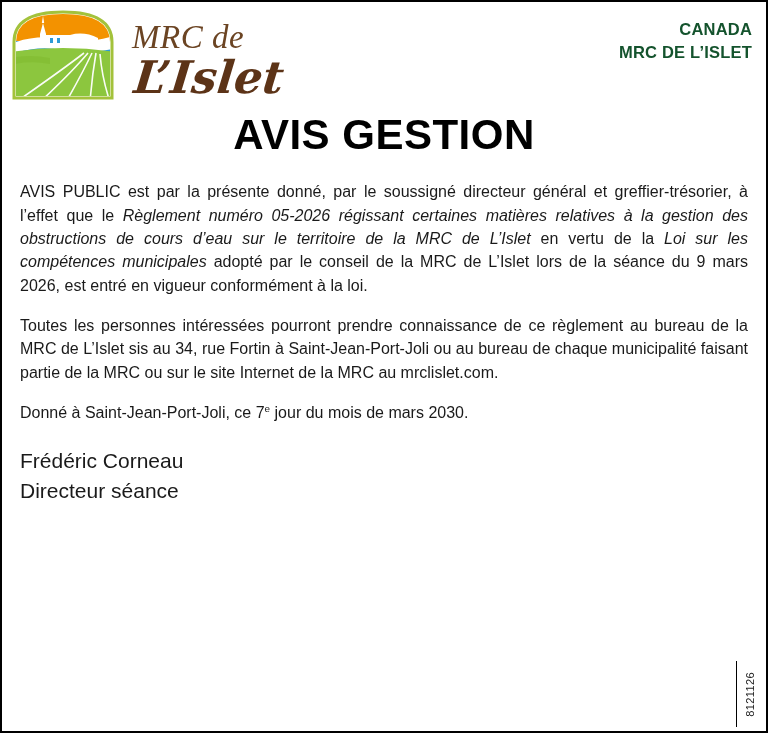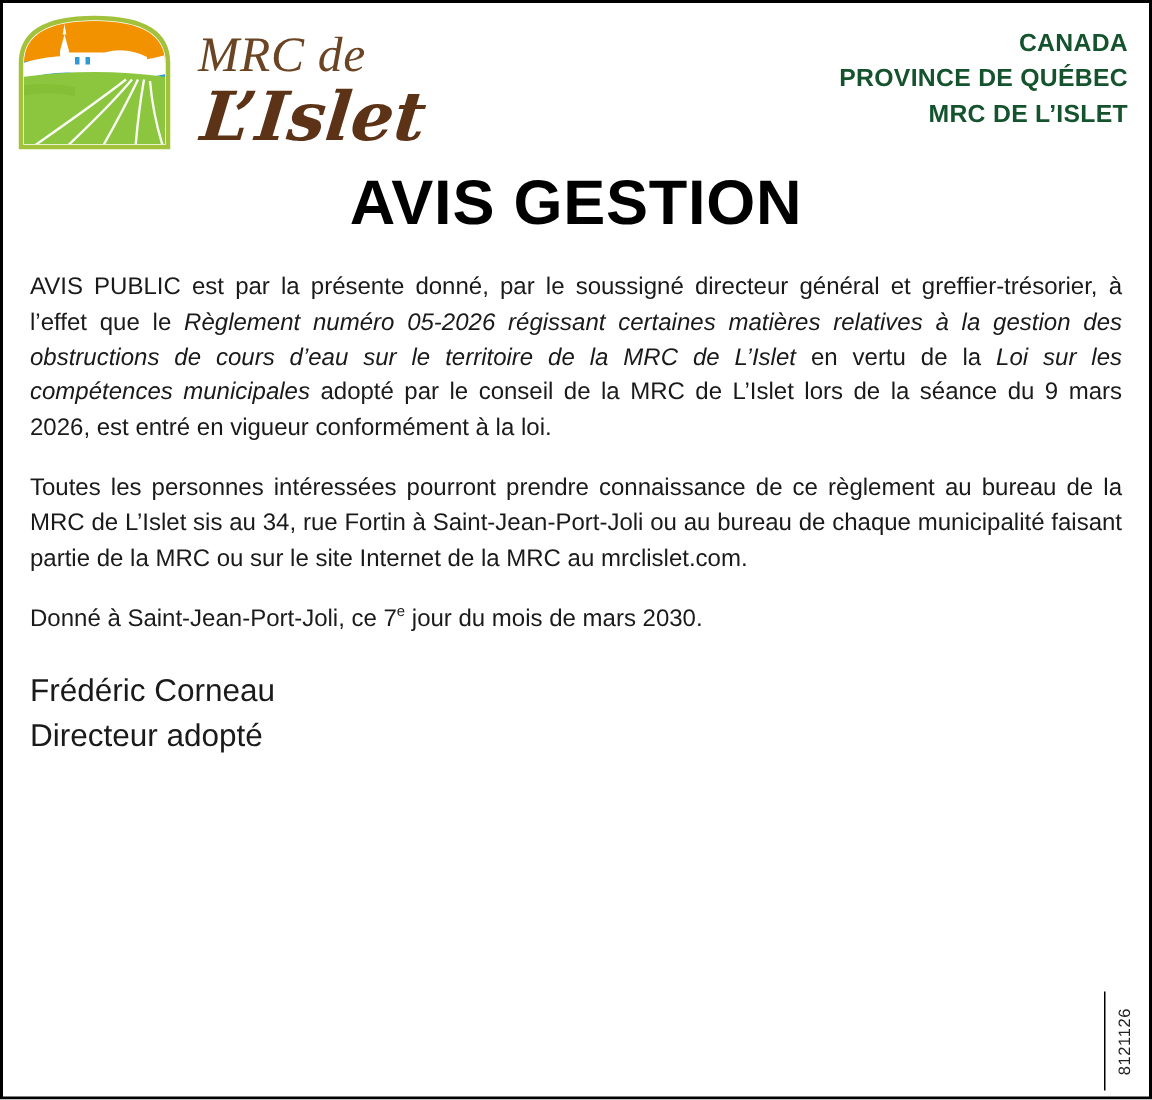--- a/index.html
+++ b/index.html
@@ -212,39 +212,38 @@
       </svg>
 
       <div class="brand-words">
         <span class="brand-line1">MRC de</span>
         <span class="brand-line2">L’Islet</span>
       </div>
     </div>
 
     <div class="jurisdiction">
       <span>CANADA</span>
-      <span>PROVINCE DE QUÉBEC</span>
       <span>MRC DE L’ISLET</span>
     </div>
   </div>
 
   <h1 class="doc-title">AVIS GESTION</h1>
 
 
   <div class="body-copy">
 
     <p class="para"><span>AVIS PUBLIC est par la présente donné, par le soussigné directeur général et greffier-trésorier, à l’effet que le </span><em>Règlement numéro 05-2026 régissant certaines matières relatives à la gestion des obstructions de cours d’eau sur le territoire de la MRC de L’Islet</em><span> en vertu de la </span><em>Loi sur les compétences municipales</em><span> adopté par le conseil de la MRC de L’Islet lors de la séance du 9 mars 2026, est entré en vigueur conformément à la loi.</span></p>
 
     <p class="para">Toutes les personnes intéressées pourront prendre connaissance de ce règlement au bureau de la MRC de L’Islet sis au 34, rue Fortin à Saint-Jean-Port-Joli ou au bureau de chaque municipalité faisant partie de la MRC ou sur le site Internet de la MRC au mrclislet.com.</p>
 
     <p class="para no-justify"><span>Donné à Saint-Jean-Port-Joli, ce 7</span><sup>e</sup><span> jour du mois de mars 2030.</span></p>
   </div>
 
   <div class="signature">
     <div>Frédéric Corneau</div>
-    <div>Directeur adopté</div>
+    <div>Directeur séance</div>
   </div>
 
   <div class="ref-code">
     <span class="ref-code-text">8121126</span>
   </div>
 
 </div>
 
 </body></html>

